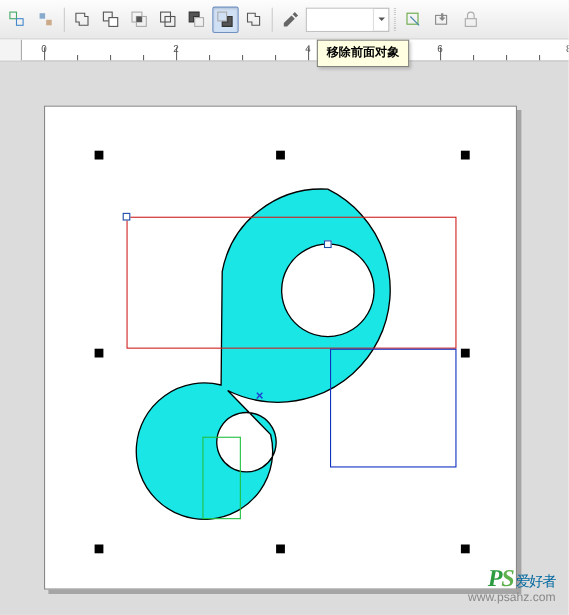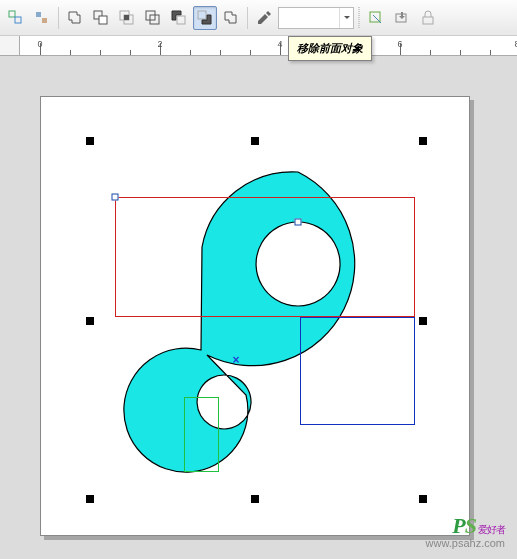--- a/index.html
+++ b/index.html
@@ -26,27 +26,27 @@
     .page { position: absolute; left: 40px; top: 40px; width: 430px; height: 440px; background: #fff; border: 1px solid #888; box-shadow: 4px 4px 0 rgba(0,0,0,0.25); }
     
     .artwork { position: absolute; inset: 0; }
     
     .sel-handle { position: absolute; width: 8px; height: 8px; background: #000; }
     .sel-center { position: absolute; width: 10px; height: 10px; color: #2040d0; font-size: 12px; display: flex; align-items: center; justify-content: center; font-weight: bold; }
     
     .rect-outline { position: absolute; border: 1px solid; background: transparent; }
     
     .tooltip { position: absolute; left: 288px; top: 36px; background: #ffffe1; border: 1px solid #808080; padding: 4px 8px; font-size: 11px; line-height: 1.4; z-index: 50; box-shadow: 2px 2px 3px rgba(0,0,0,0.2); }
-    .tooltip-title { font-weight: bold; font-style: italic; }
+    .tooltip-title { font-weight: bold; }
     
     .watermark { position: absolute; right: 12px; bottom: 10px; text-align: right; z-index: 60; }
     .wm-logo { font-size: 22px; font-weight: bold; letter-spacing: -1px; }
     .wm-logo .p { color: #2d9b3f; font-style: italic; font-family: Georgia, serif; }
     .wm-logo .s { color: #5fb14d; font-style: italic; font-family: Georgia, serif; }
-    .wm-logo .zh { color: #a21caf; font-size: 10px; font-weight: normal; margin-left: 2px; }
+    .wm-logo .zh { color: #0369a1; font-size: 13px; font-weight: normal; margin-left: 2px; }
     .wm-url { font-size: 11px; color: #888; margin-top: -2px; }
     
     .node { position: absolute; width: 7px; height: 7px; border: 1px solid #1a4aa8; background: #fff; transform: translate(-50%,-50%); }
     
     svg.icon { width: 18px; height: 18px; }
   </style>
 </head>
 <body>
 
 <div class="toolbar">

